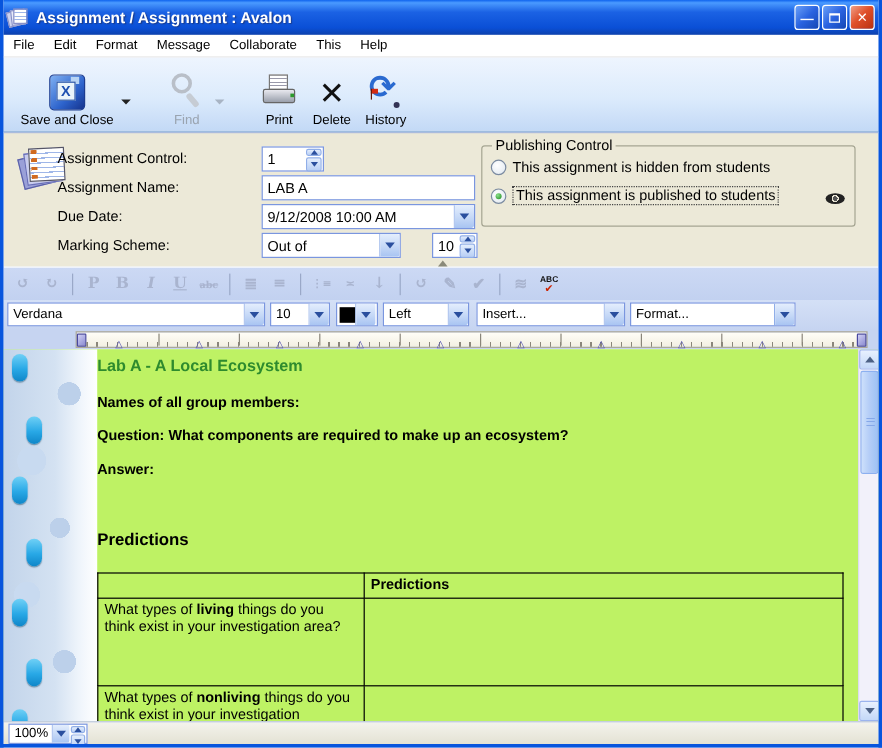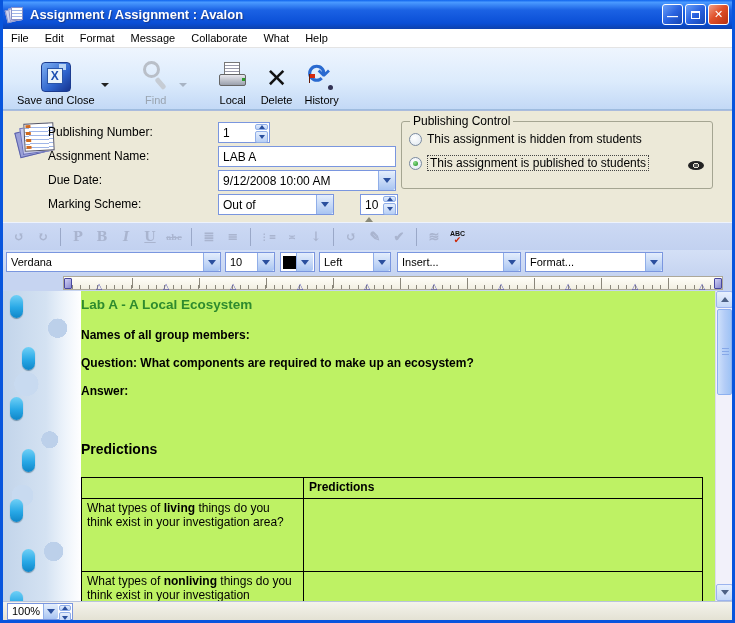--- a/index.html
+++ b/index.html
@@ -192,21 +192,21 @@
       <span class="winbtn close">✕</span>
     </span>
   </div>
 
   <div class="menubar">
     <span class="menu-item">File</span>
     <span class="menu-item">Edit</span>
     <span class="menu-item">Format</span>
     <span class="menu-item">Message</span>
     <span class="menu-item">Collaborate</span>
-    <span class="menu-item">What</span>
+    <span class="menu-item">This</span>
     <span class="menu-item">Help</span>
   </div>
 
   <div class="toolbar">
     <div class="tbtn">
       <span class="ic-save">
           <span class="shutter"></span>
           <span class="inner">X</span>
         </span>
       <span class="lbl">Save and Close</span>
@@ -225,21 +225,21 @@
     <div class="tarrow disabled">
         <i></i>
       </div>
     <div class="gap"></div>
     <div class="tbtn">
       <span class="ic-print">
           <span class="paper"></span>
           <span class="body"></span>
           <span class="led"></span>
         </span>
-      <span class="lbl">Local</span>
+      <span class="lbl">Print</span>
     </div>
     <div class="tbtn">
       <span class="ic-delete">✕</span>
       <span class="lbl">Delete</span>
     </div>
     <div class="tbtn">
       <span class="ic-history">
           <span class="arr">⟳</span>
           <span class="flag"></span>
           <span class="pole"></span>
@@ -250,21 +250,21 @@
   </div>
 
   <div class="formpanel">
     <span class="form-icon">
         <i class="b1"></i>
         <i class="b2"></i>
         <i class="front"></i>
         <i class="boxes"></i>
       </span>
 
-    <span class="flabel" style="top:14px;">Publishing Number:</span>
+    <span class="flabel" style="top:14px;">Assignment Control:</span>
     <div class="ffield" style="left:215px; top:11px; width:52px;">
       <span class="val">1</span>
       <span class="spin">
           <b class="up">
             <i></i>
           </b>
           <b class="dn">
             <i></i>
           </b>
         </span>

